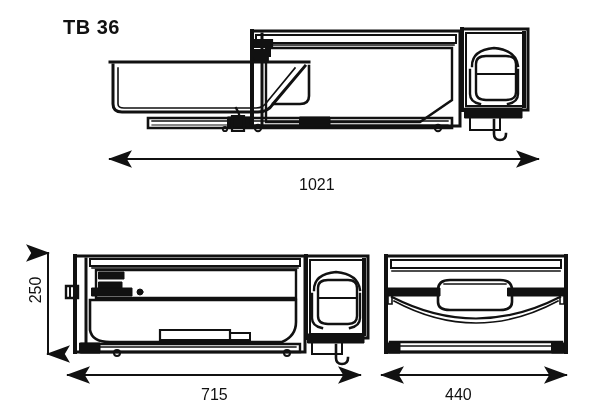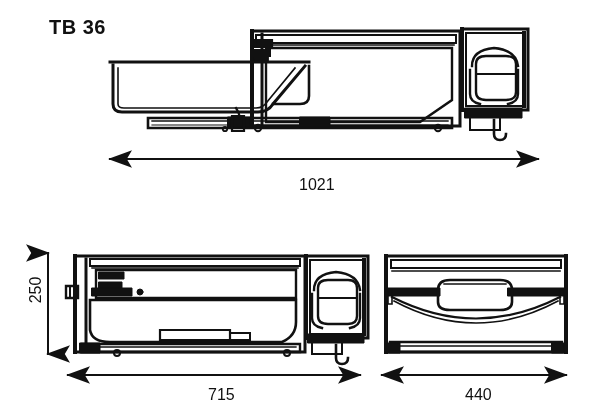--- a/index.html
+++ b/index.html
@@ -6,35 +6,35 @@
   body{
     width:600px;height:417px;
     font-family:"Liberation Sans", sans-serif;
     color:#111;
     position:relative;
     overflow:hidden;
   }
   #stage{position:absolute;inset:0;width:600px;height:417px;}
   svg.draw{position:absolute;left:0;top:0;width:600px;height:417px;}
   .title{
-    position:absolute;left:49px;top:16px;
+    position:absolute;left:63px;top:16px;
     font-size:20px;font-weight:bold;letter-spacing:0.5px;
     font-family:"Liberation Sans", sans-serif;
     color:#111;
   }
   .dimlabel{
     position:absolute;
     font-size:16px;
     font-family:"Liberation Sans", sans-serif;
     color:#111;
     white-space:nowrap;
   }
   #dim-1021-label{left:299px;top:176px;}
-  #dim-715-label{left:208px;top:386px;}
-  #dim-440-label{left:465px;top:386px;}
+  #dim-715-label{left:201px;top:386px;}
+  #dim-440-label{left:445px;top:386px;}
   #dim-250-label{
     left:23px;top:281px;
     transform:rotate(-90deg);
     transform-origin:center center;
   }
 </style>
 </head>
 <body>
 
 <div id="stage">

